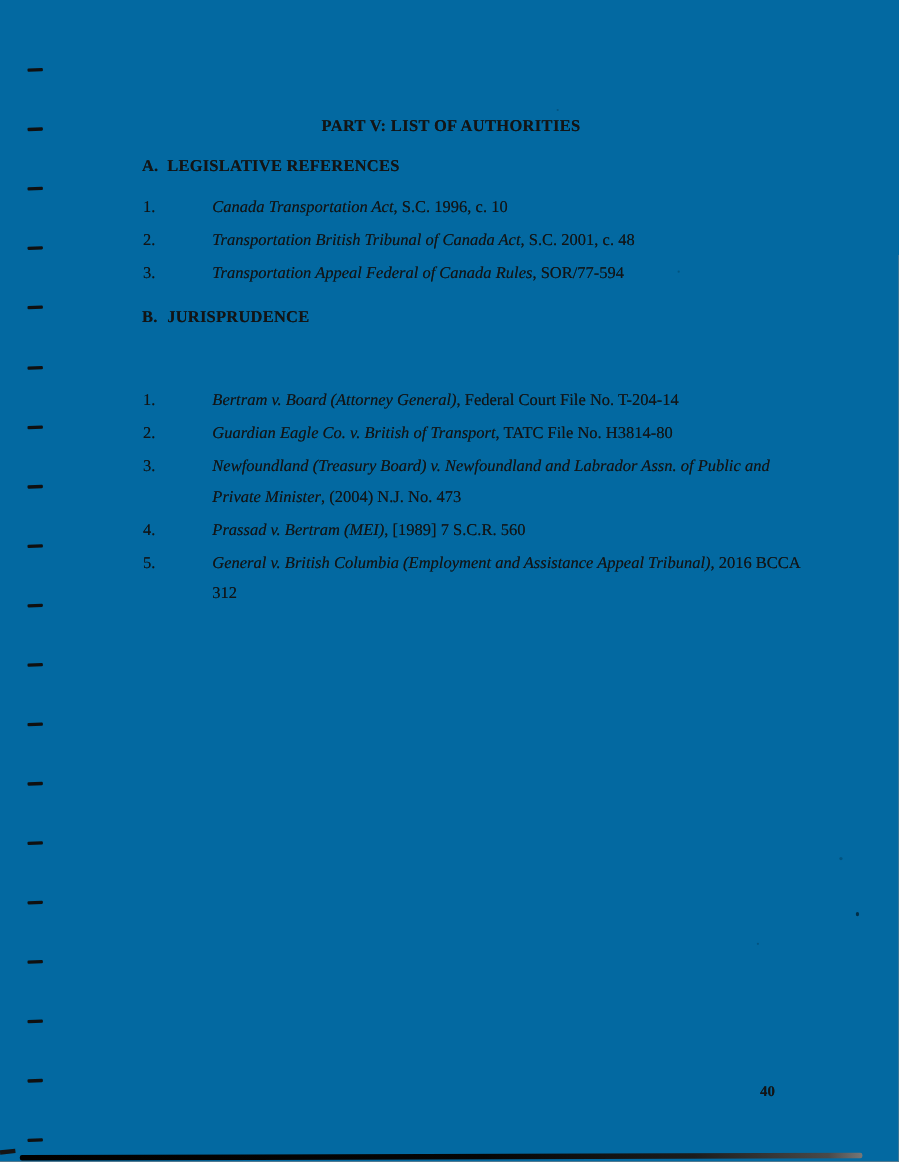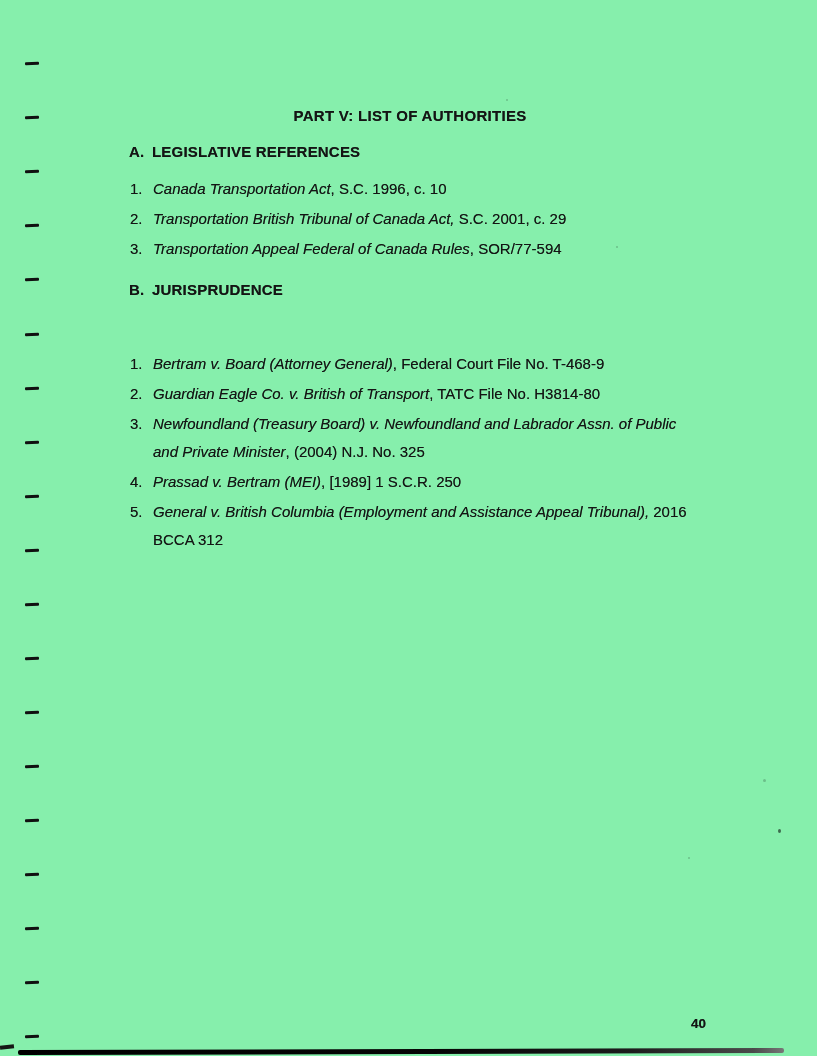--- a/index.html
+++ b/index.html
@@ -1,21 +1,21 @@
 <!DOCTYPE html>
 <html><head>
 <meta charset="utf-8">
 <style>
   html, body { margin: 0; padding: 0; background: #888; }
   #page {
     position: relative;
     width: 817px;
     height: 1056px;
-    background: #86efac;
-    font-family: Liberation Sans, sans-serif;
+    background: #0369a1;
+    font-family: Liberation Serif, serif;
     color: #141414;
     overflow: hidden;
     margin: 0 auto;
     text-shadow: 0 0 0.5px rgba(0,0,0,0.55);
   }
 
   
   .doc-title {
     position: absolute;
     top: 107px;
@@ -39,28 +39,28 @@
   .sec-heading .sec-label { width: 23px; flex: none; }
   #heading-a { top: 143px; }
   #heading-b { top: 281px; }
 
   
   .auth-list { position: absolute; left: 130px; font-size: 15px; }
   #list-a { top: 175px; }
   #list-b { top: 350px; }
   .auth-item { display: flex; line-height: 28px; margin-bottom: 2px; }
   .auth-item .num { width: 23px; flex: none; }
-  .auth-item .txt { width: 541px; }
+  .auth-item .txt { width: 541px; margin-left: 40px; }
   .case-name { font-style: italic; }
   .citation  { font-style: normal; }
 
   
   .page-number {
     position: absolute;
-    top: 1016px;
+    top: 984px;
     left: 691px;
     font-size: 13.5px;
     font-weight: bold;
   }
 
   
   .margin-mark {
     position: absolute;
     left: 25px;
     width: 14px;
@@ -107,49 +107,49 @@
     <span>LEGISLATIVE REFERENCES</span>
   </div>
 
   <div class="auth-list" id="list-a">
     <div class="auth-item">
       <span class="num">1.</span>
       <span class="txt"><span class="case-name">Canada Transportation Act</span><span class="citation">, S.C. 1996, c. 10</span></span>
     </div>
     <div class="auth-item">
       <span class="num">2.</span>
-      <span class="txt"><span class="case-name">Transportation British Tribunal of Canada Act,</span><span class="citation"> S.C. 2001, c. 29</span></span>
+      <span class="txt"><span class="case-name">Transportation British Tribunal of Canada Act,</span><span class="citation"> S.C. 2001, c. 48</span></span>
     </div>
     <div class="auth-item">
       <span class="num">3.</span>
       <span class="txt"><span class="case-name">Transportation Appeal Federal of Canada Rules</span><span class="citation">, SOR/77-594</span></span>
     </div>
   </div>
 
   <div class="sec-heading" id="heading-b">
     <span class="sec-label">B.</span>
     <span>JURISPRUDENCE</span>
   </div>
 
   <div class="auth-list" id="list-b">
     <div class="auth-item">
       <span class="num">1.</span>
-      <span class="txt"><span class="case-name">Bertram v. Board (Attorney General)</span><span class="citation">, Federal Court File No. T-468-9</span></span>
+      <span class="txt"><span class="case-name">Bertram v. Board (Attorney General)</span><span class="citation">, Federal Court File No. T-204-14</span></span>
     </div>
     <div class="auth-item">
       <span class="num">2.</span>
       <span class="txt"><span class="case-name">Guardian Eagle Co. v. British of Transport</span><span class="citation">, TATC File No. H3814-80</span></span>
     </div>
     <div class="auth-item">
       <span class="num">3.</span>
-      <span class="txt"><span class="case-name">Newfoundland (Treasury Board) v. Newfoundland and Labrador Assn. of Public and Private Minister</span><span class="citation">, (2004) N.J. No. 325</span></span>
+      <span class="txt"><span class="case-name">Newfoundland (Treasury Board) v. Newfoundland and Labrador Assn. of Public and Private Minister</span><span class="citation">, (2004) N.J. No. 473</span></span>
     </div>
     <div class="auth-item">
       <span class="num">4.</span>
-      <span class="txt"><span class="case-name">Prassad v. Bertram (MEI)</span><span class="citation">, [1989] 1 S.C.R. 250</span></span>
+      <span class="txt"><span class="case-name">Prassad v. Bertram (MEI)</span><span class="citation">, [1989] 7 S.C.R. 560</span></span>
     </div>
     <div class="auth-item">
       <span class="num">5.</span>
       <span class="txt"><span class="case-name">General v. British Columbia (Employment and Assistance Appeal Tribunal),</span><span class="citation"> 2016 BCCA 312</span></span>
     </div>
   </div>
 
   <div class="page-number">40</div>
 
   <div class="bottom-bar"></div>

